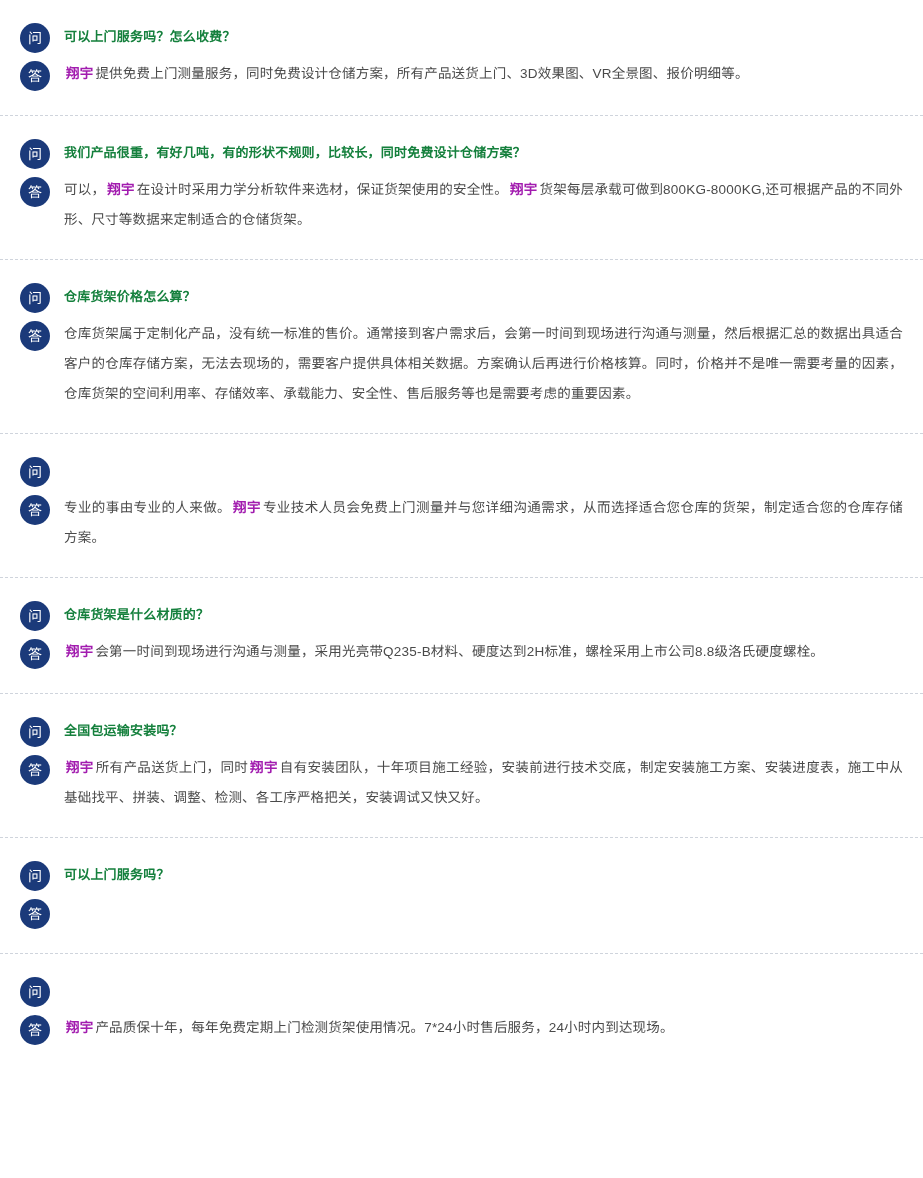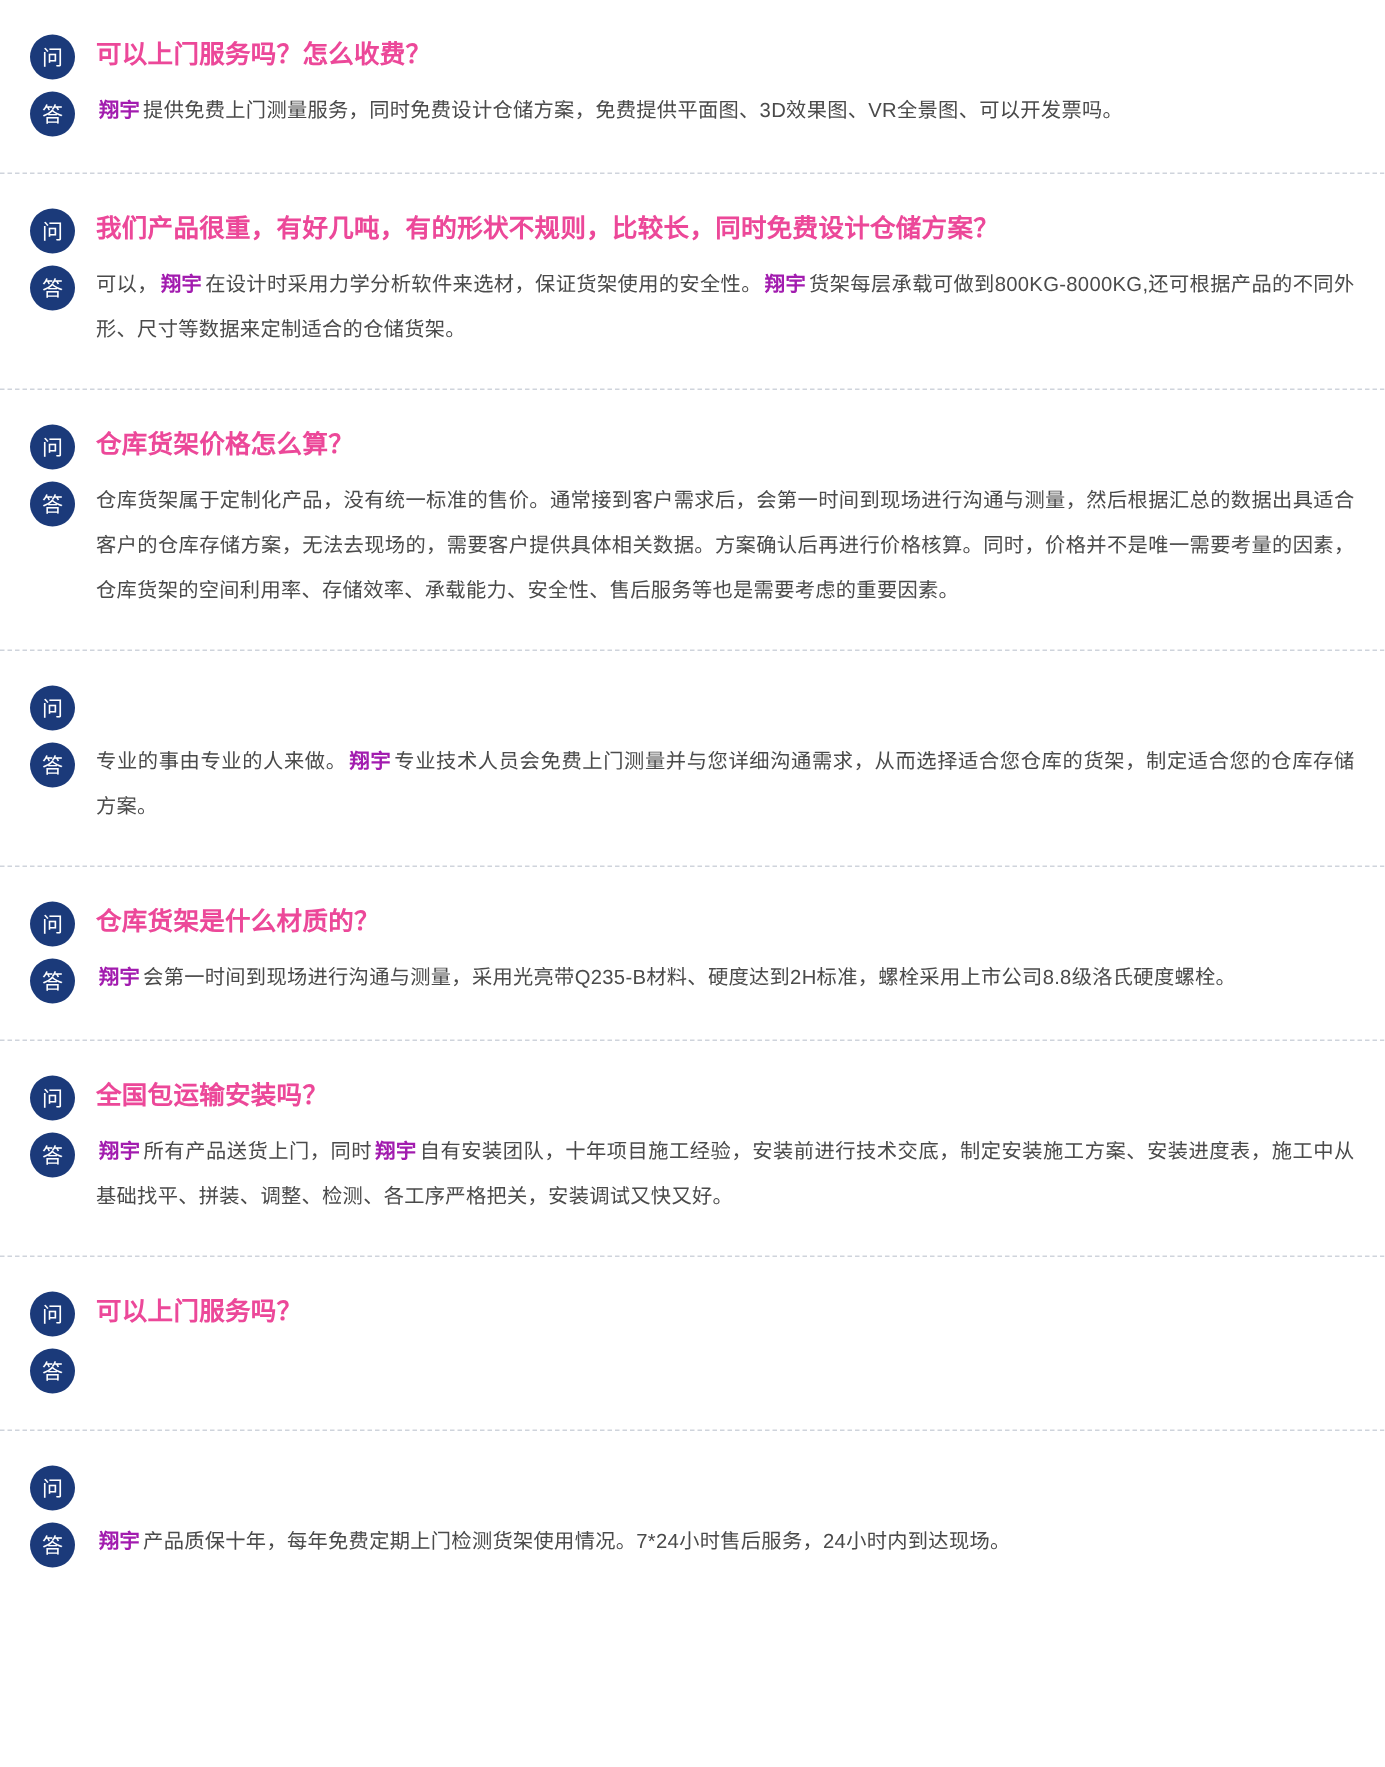--- a/index.html
+++ b/index.html
@@ -46,23 +46,23 @@
     color: #ffffff;
     font-size: 14px;
     line-height: 30px;
     text-align: center;
     font-weight: normal;
     margin-right: 14px;
     margin-top: 1px;
     user-select: none;
   }
   .q-text {
-    font-size: 17px;
+    font-size: 13px;
     font-weight: bold;
-    color: #ec4899;
+    color: #15803d;
     line-height: 30px;
     letter-spacing: 0.2px;
   }
   .a-text {
     font-size: 13.5px;
     color: #4a4a4a;
     line-height: 30px;
     letter-spacing: 0.2px;
     flex: 1 1 auto;
     text-align: justify;
@@ -81,21 +81,21 @@
 <body>
 
 <div class="faq-list">
     <div class="faq-item">
       <div class="q-row">
         <span class="badge">问</span>
         <div class="q-text">可以上门服务吗？怎么收费？</div>
       </div>
       <div class="a-row">
         <span class="badge">答</span>
-        <div class="a-text"><span> </span><span class="brand">翔宇</span><span>提供免费上门测量服务，同时免费设计仓储方案，免费提供平面图、3D效果图、VR全景图、可以开发票吗。</span></div>
+        <div class="a-text"><span> </span><span class="brand">翔宇</span><span>提供免费上门测量服务，同时免费设计仓储方案，所有产品送货上门、3D效果图、VR全景图、报价明细等。</span></div>
       </div>
     </div>
     <div class="faq-item">
       <div class="q-row">
         <span class="badge">问</span>
         <div class="q-text">我们产品很重，有好几吨，有的形状不规则，比较长，同时免费设计仓储方案？</div>
       </div>
       <div class="a-row">
         <span class="badge">答</span>
         <div class="a-text"><span>可以，</span><span class="brand">翔宇</span><span>在设计时采用力学分析软件来选材，保证货架使用的安全性。</span><span class="brand">翔宇</span><span>货架每层承载可做到800KG-8000KG,还可根据产品的不同外形、尺寸等数据来定制适合的仓储货架。</span></div>

